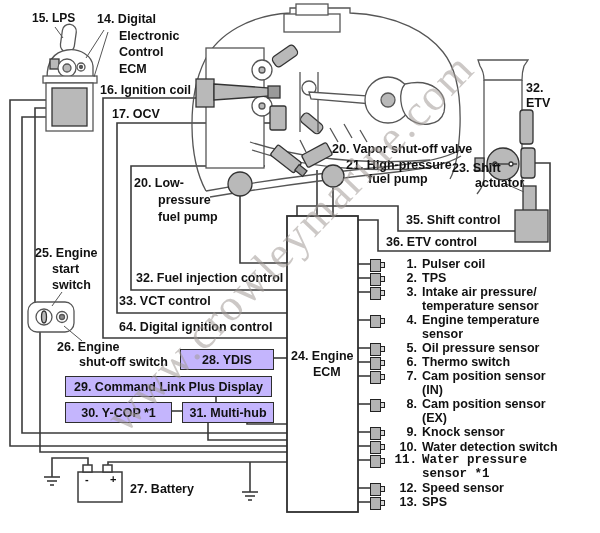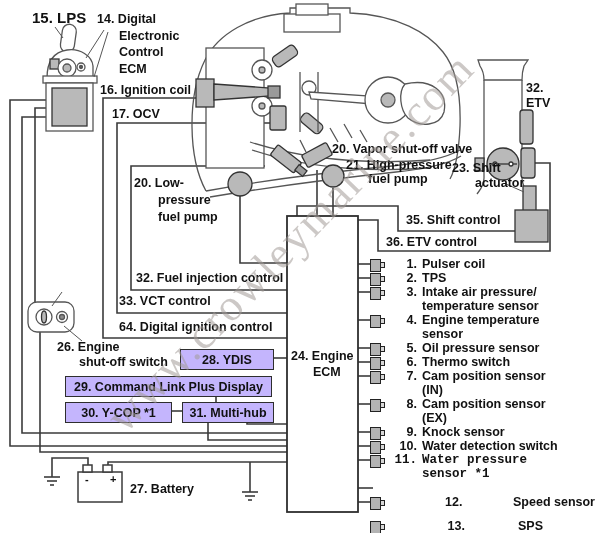--- a/index.html
+++ b/index.html
@@ -184,39 +184,42 @@
   <g stroke="#565656" stroke-width="1">
     <line x1="55" y1="27" x2="63" y2="38"></line>
     <line x1="104" y1="30" x2="86" y2="58"></line>
     <line x1="108" y1="32" x2="94" y2="77"></line>
     <line x1="62" y1="292" x2="52" y2="306"></line>
     <line x1="82" y1="341" x2="64" y2="326"></line>
     <line x1="506" y1="184" x2="524" y2="192"></line>
   </g>
 </svg>
 
-<div class="lbl" style="left:32px;top:11px;font-size:15px">15. LPS</div>
+<div class="lbl" style="left:32px;top:11px;font-size:12px">15. LPS</div>
 <div class="lbl" style="left:97px;top:11px;line-height:16.5px;text-indent:-22px;padding-left:22px">14. Digital
 Electronic
 Control
 ECM</div>
 <div class="lbl" style="left:100px;top:83px">16. Ignition coil</div>
 <div class="lbl" style="left:112px;top:107px">17. OCV</div>
 <div class="lbl" style="left:134px;top:175px;line-height:17px;text-indent:-24px;padding-left:24px">20. Low-
 pressure
 fuel pump</div>
 <div class="lbl" style="left:332px;top:142px">20. Vapor shut-off valve</div>
 <div class="lbl" style="left:346px;top:158px;text-indent:-22px;padding-left:22px">21. High-pressure
 fuel pump</div>
 <div class="lbl" style="left:526px;top:81px;line-height:15px">32.
 ETV</div>
 <div class="lbl" style="left:452px;top:161px;line-height:15px;text-indent:-23px;padding-left:23px">23. Shift
 actuator</div>
 <div class="lbl" style="left:291px;top:348px;line-height:16px;text-indent:-22px;padding-left:22px">24. Engine
 ECM</div>
+<div class="lbl" style="left:35px;top:245px;line-height:16px;text-indent:-17px;padding-left:17px">25. Engine
+start
+switch</div>
 <div class="lbl" style="left:57px;top:340px;line-height:15px;text-indent:-22px;padding-left:22px">26. Engine
 shut-off switch</div>
 <div class="lbl" style="left:130px;top:482px">27. Battery</div>
 <div class="lbl" style="left:136px;top:271px">32. Fuel injection control</div>
 <div class="lbl" style="left:119px;top:294px">33. VCT control</div>
 <div class="lbl" style="left:119px;top:320px">64. Digital ignition control</div>
 <div class="lbl" style="left:406px;top:213px">35. Shift control</div>
 <div class="lbl" style="left:386px;top:235px">36. ETV control</div>
 
 <div class="boxlbl" style="left:180px;top:349px;width:92px;height:19px">28. YDIS</div>
@@ -267,37 +270,37 @@
         <span class="conn"></span>
         <span class="snum">8.</span>
         <span class="slab">Cam position sensor
 (EX)</span>
       </div>
       <div class="srow" style="left: 370px; top: 426px; width: 225px;">
         <span class="conn"></span>
         <span class="snum">9.</span>
         <span class="slab">Knock sensor</span>
       </div>
-      <div class="srow" style="left: 370px; top: 440px; width: 225px;">
+      <div class="srow" style="left: 370px; top: 440px; width: 225px; align-items: flex-end;">
         <span class="conn"></span>
         <span class="snum">10.</span>
         <span class="slab">Water detection switch</span>
       </div>
       <div class="srow" style="left: 370px; top: 454px; width: 225px; font-family: Liberation Mono, monospace;">
         <span class="conn"></span>
         <span class="snum">11.</span>
         <span class="slab">Water pressure
 sensor *1</span>
       </div>
-      <div class="srow" style="left: 370px; top: 496px; width: 225px; justify-content: space-between;">
+      <div class="srow" style="left: 370px; top: 482px; width: 225px;">
         <span class="conn"></span>
         <span class="snum">12.</span>
         <span class="slab">Speed sensor</span>
       </div>
-      <div class="srow" style="left: 370px; top: 520px; width: 225px; gap: 48px;">
+      <div class="srow" style="left: 370px; top: 496px; width: 225px;">
         <span class="conn"></span>
         <span class="snum">13.</span>
         <span class="slab">SPS</span>
       </div>
     </div>
 
 <div id="watermark">www.crowleymarine.com</div>
 </div>
 
 </body></html>

